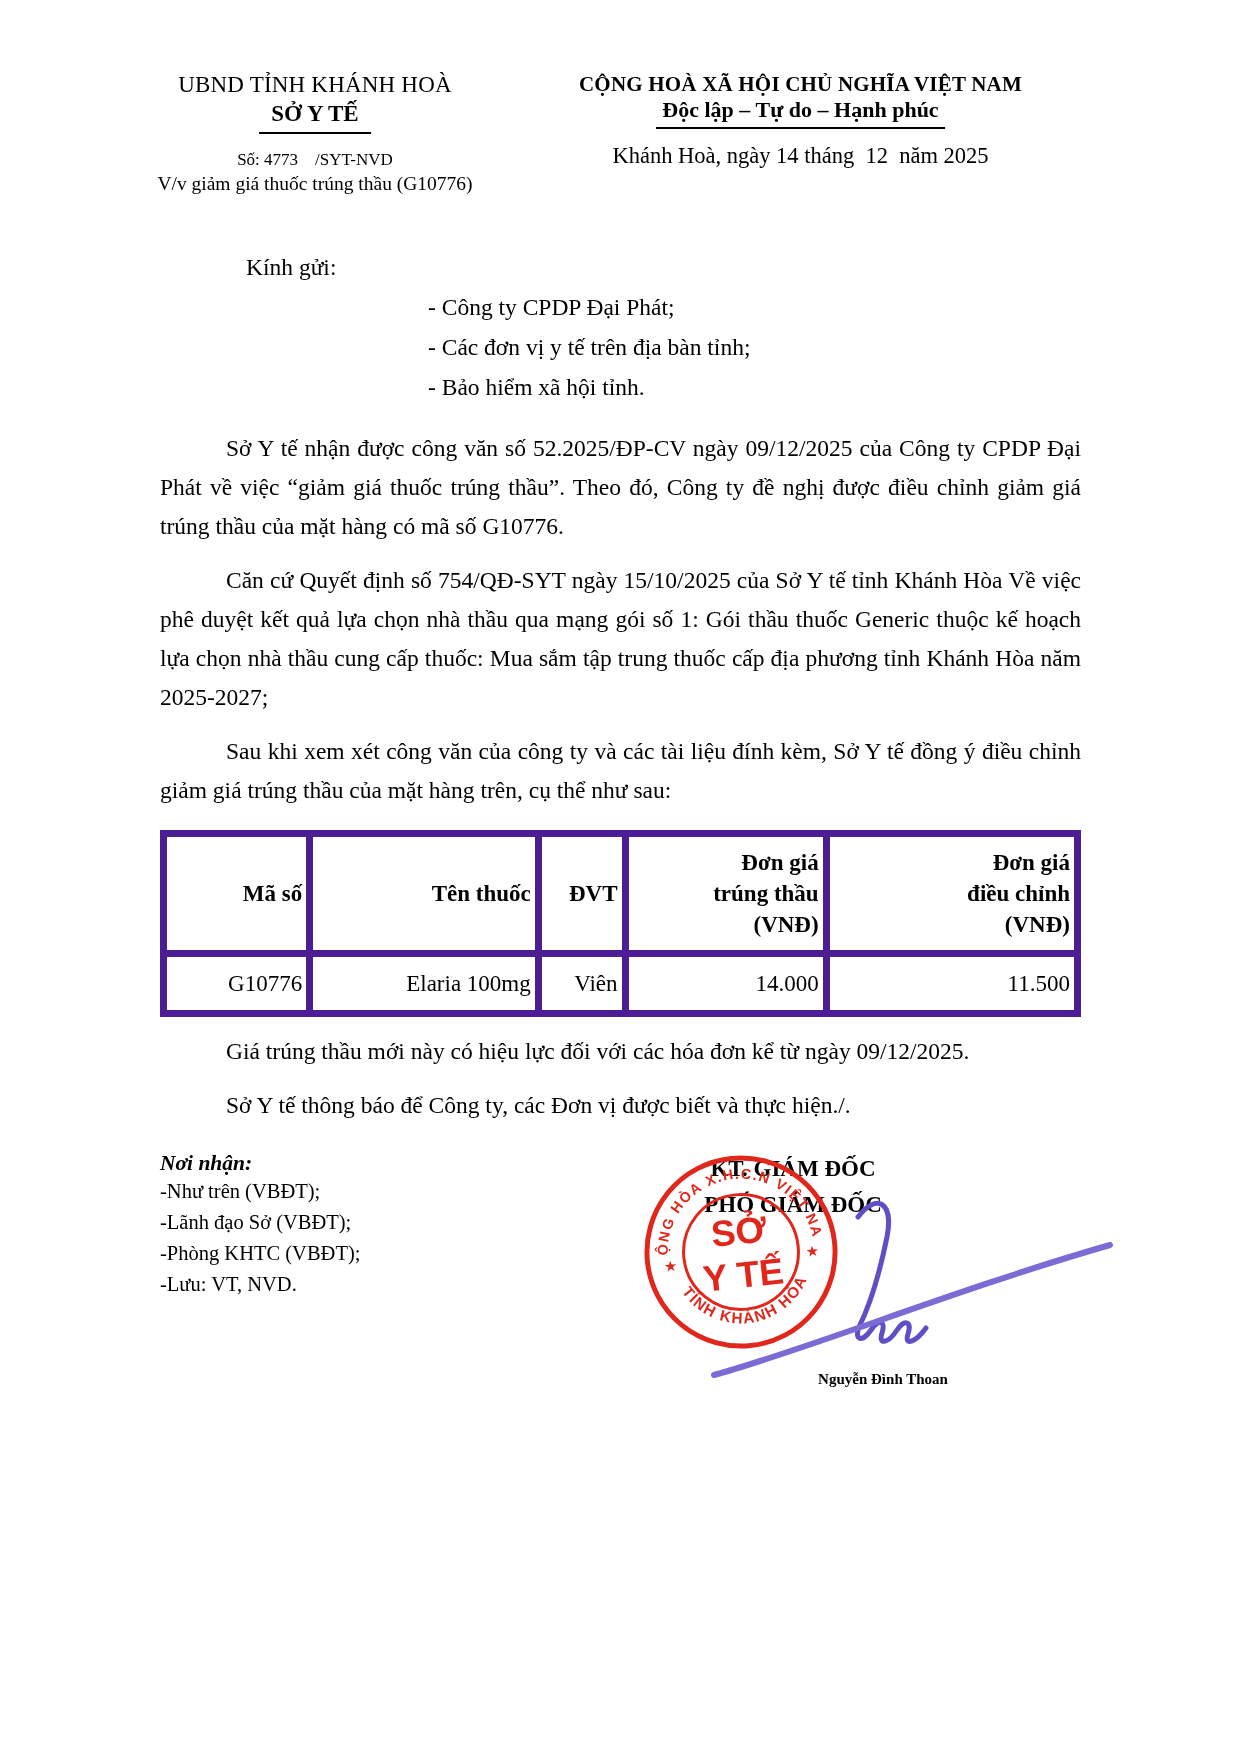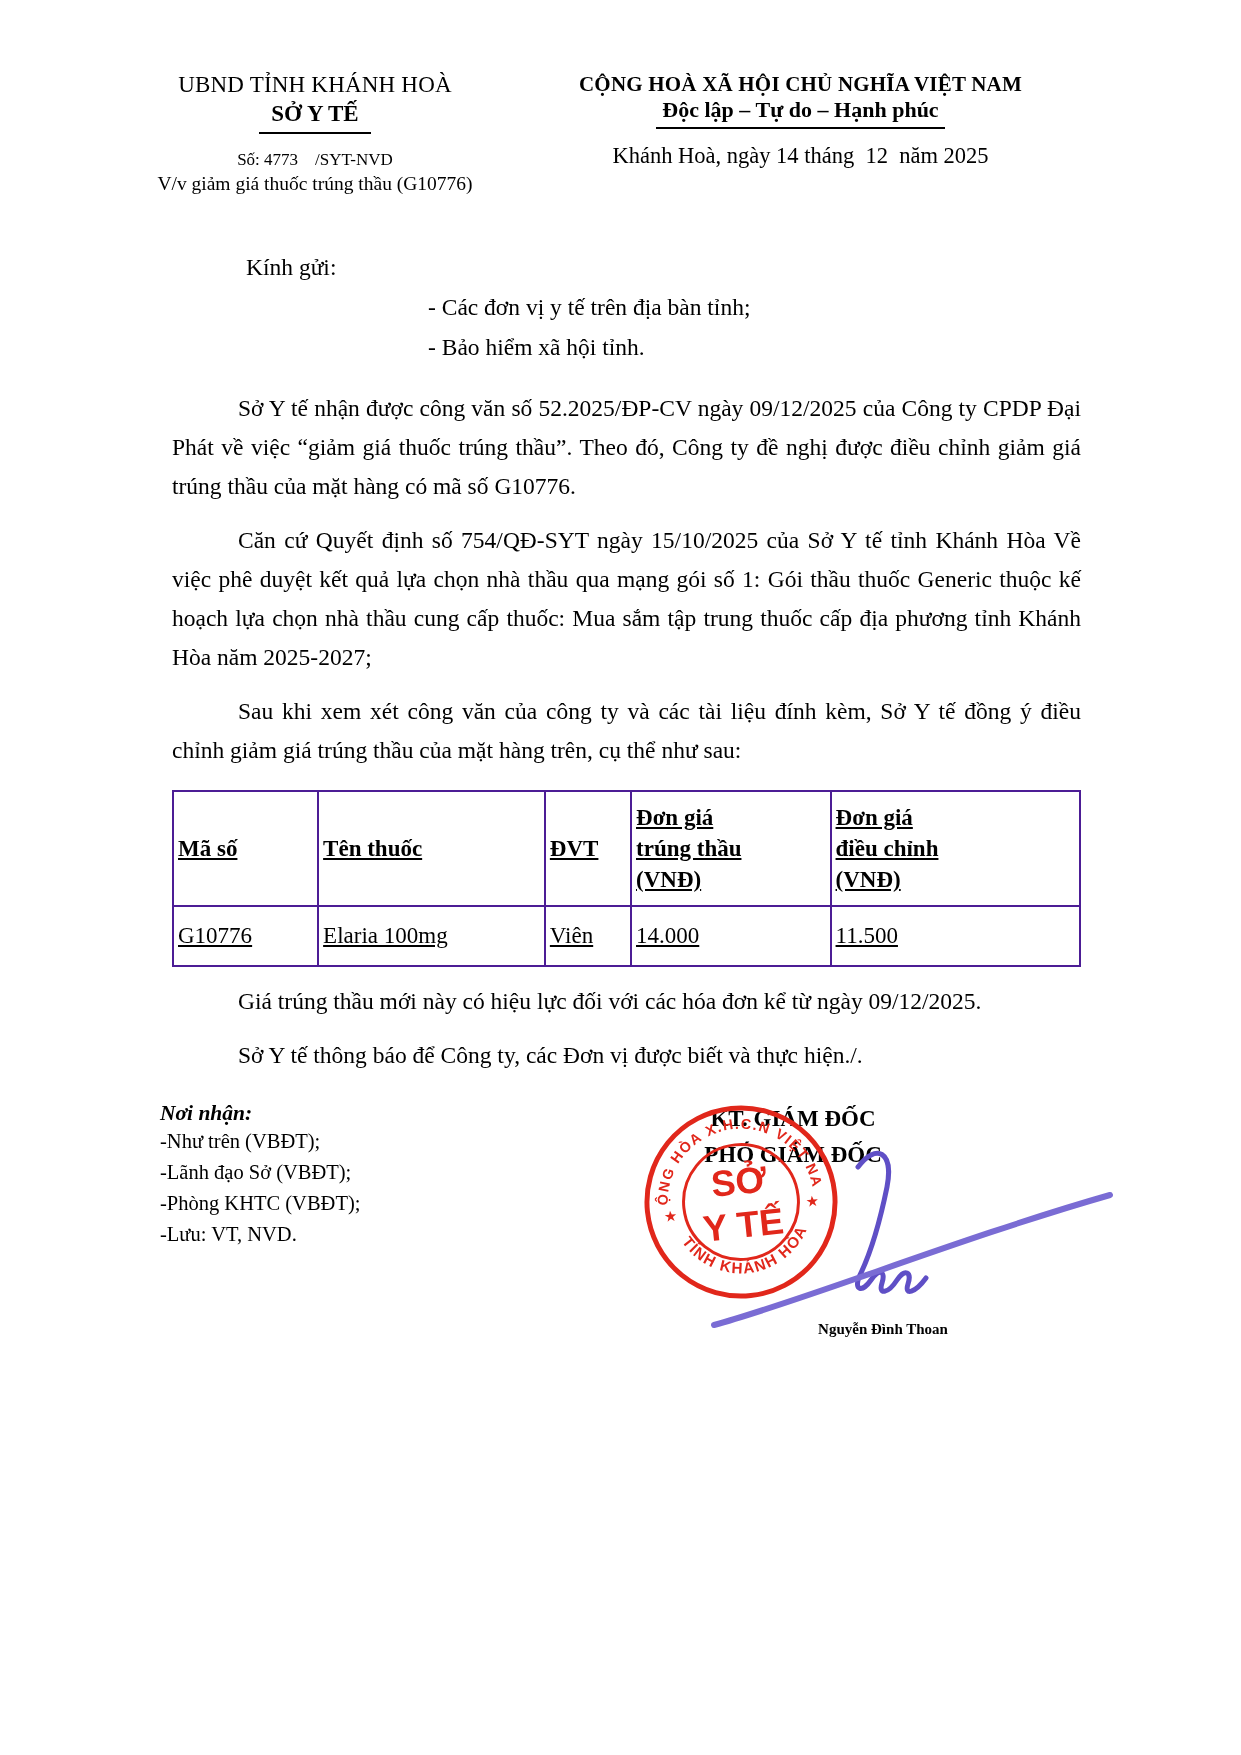--- a/index.html
+++ b/index.html
@@ -27,38 +27,37 @@
   .motto { display: inline-block; font-size: 22px; font-weight: bold; 
            border-bottom: 2px solid #000; padding: 0 6px 4px 6px; }
   .place-date { font-size: 22.5px; margin-top: 14px; white-space: pre; }
 
   
   .recipients { margin-top: 52px; font-size: 23.5px; line-height: 40px; }
   .recipients-label { margin-left: 86px; }
   .recipient-item { margin-left: 268px; }
 
   
-  .body-text { margin-top: 22px; margin-left: 12px; }
+  .body-text { margin-top: 22px; }
   .para {
     font-size: 23.5px; line-height: 39px;
     text-align: justify; text-indent: 66px;
     margin-top: 15px;
   }
 
   
   table.price-table {
     width: 100%;
     margin-top: 20px;
     border-collapse: collapse;
   }
   .price-table th, .price-table td {
-    border: 2px solid #4c1d95;
-    text-align: left; vertical-align: middle;
+    border: 7px solid #4c1d95;
+    text-align: right; vertical-align: middle;
     font-size: 23px;
-    text-decoration: underline;
   }
   .price-table th { font-weight: bold; white-space: pre-line; line-height: 31px; padding: 10px 4px; }
   .price-table td { height: 60px; padding: 6px 4px; }
   .col-maso { width: 16%; } .col-ten { width: 25%; } .col-dvt { width: 9.5%; }
   .col-gia1 { width: 22%; } .col-gia2 { width: 27.5%; }
 
   
   .doc-footer { display: flex; margin-top: 26px; }
   .noi-nhan { width: 400px; flex: none; }
   .noi-nhan-label { font-size: 21.5px; font-weight: bold; font-style: italic; }
@@ -98,20 +97,21 @@
     </div>
     <div class="hdr-right">
       <div class="national-title">CỘNG HOÀ XÃ HỘI CHỦ NGHĨA VIỆT NAM</div>
       <div><span class="motto">Độc lập – Tự do – Hạnh phúc</span></div>
       <div class="place-date">Khánh Hoà, ngày 14 tháng  12  năm 2025</div>
     </div>
   </div>
 
   <div class="recipients">
     <div class="recipients-label">Kính gửi:</div>
+    <div class="recipient-item">- Công ty CPDP Đại Phát;</div>
     <div class="recipient-item">- Các đơn vị y tế trên địa bàn tỉnh;</div>
     <div class="recipient-item">- Bảo hiểm xã hội tỉnh.</div>
   </div>
 
   <div class="body-text">
     <p class="para">Sở Y tế nhận được công văn số 52.2025/ĐP-CV ngày 09/12/2025 của Công ty CPDP Đại Phát về việc “giảm giá thuốc trúng thầu”. Theo đó, Công ty đề nghị được điều chỉnh giảm giá trúng thầu của mặt hàng có mã số G10776.</p>
     <p class="para">Căn cứ Quyết định số 754/QĐ-SYT ngày 15/10/2025 của Sở Y tế tỉnh Khánh Hòa Về việc phê duyệt kết quả lựa chọn nhà thầu qua mạng gói số 1: Gói thầu thuốc Generic thuộc kế hoạch lựa chọn nhà thầu cung cấp thuốc: Mua sắm tập trung thuốc cấp địa phương tỉnh Khánh Hòa năm 2025-2027;</p>
     <p class="para">Sau khi xem xét công văn của công ty và các tài liệu đính kèm, Sở Y tế đồng ý điều chỉnh giảm giá trúng thầu của mặt hàng trên, cụ thể như sau:</p>
 
     <table class="price-table">

